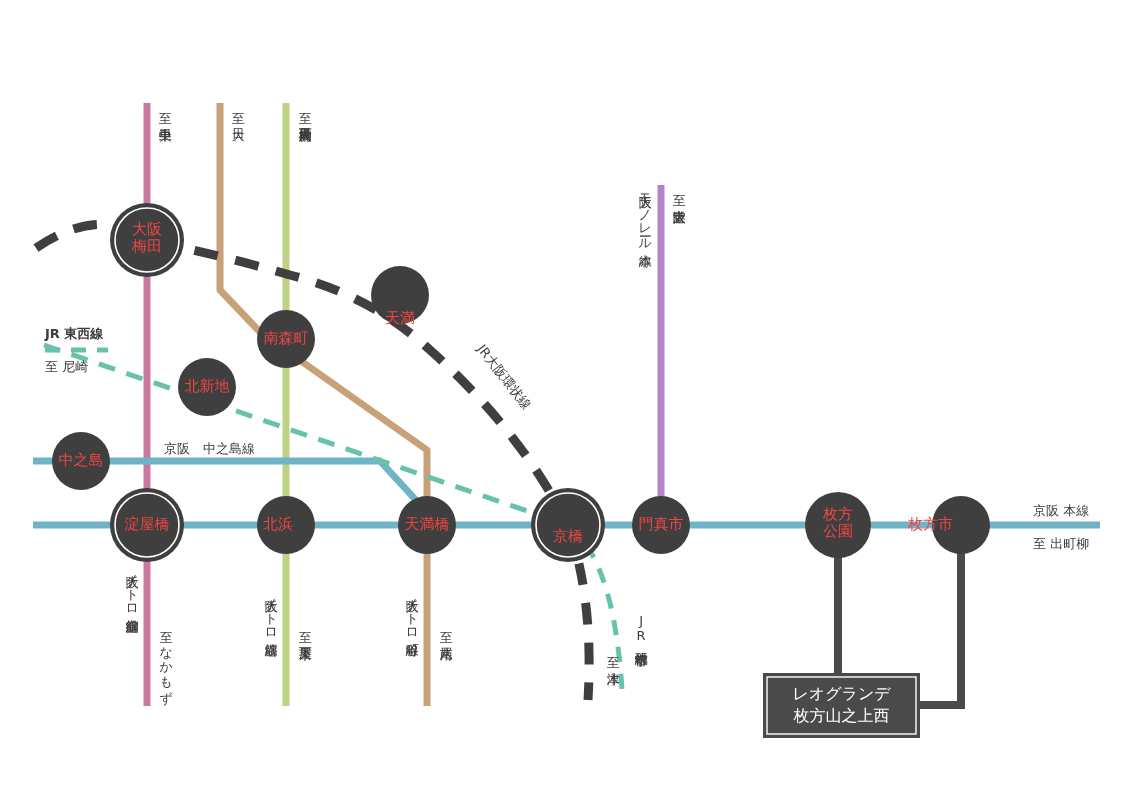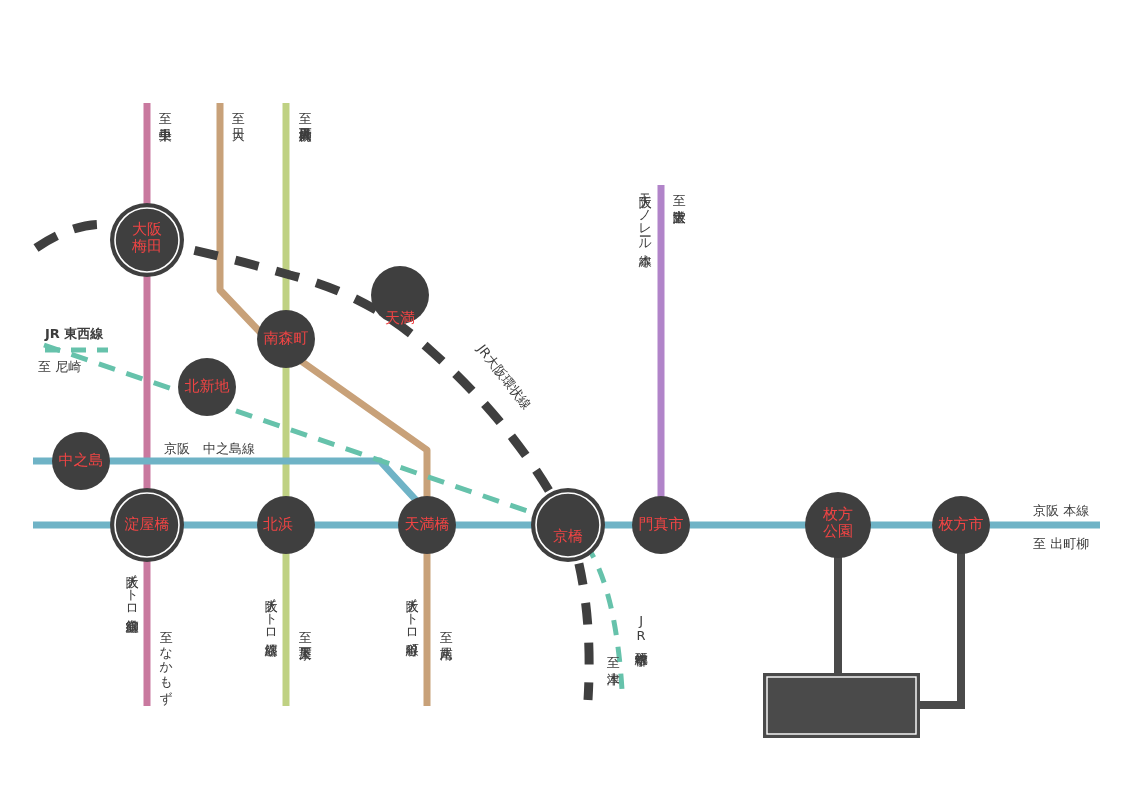--- a/index.html
+++ b/index.html
@@ -108,41 +108,45 @@
   <div class="stn-label" style="left:528px;top:528px;width:80px;">
     <div>京橋</div>
   </div>
   <div class="stn-label" style="left:621px;top:516px;width:80px;">
     <div>門真市</div>
   </div>
   <div class="stn-label" style="left:798px;top:506px;width:80px;">
     <div>枚方</div>
       <div>公園</div>
   </div>
-  <div class="stn-label" style="left:921px;top:516px;width:80px;">
+  <div class="stn-label" style="left:873px;top:516px;width:80px;text-align:right;">
     <div>枚方市</div>
   </div>
 
+  <div class="hotel-label" style="left:763px;top:683px;width:157px;">
+    <div>レオグランデ</div>
+    <div>枚方山之上西</div>
+  </div>
 
   <div class="vtxt" style="left:158px;top:103px;">至 千里中央</div>
   <div class="vtxt" style="left:231px;top:103px;">至 大日</div>
   <div class="vtxt" style="left:298px;top:103px;">至 天神橋筋六丁目</div>
   <div class="vtxt" style="left:638px;top:185px;">大阪モノレール本線</div>
   <div class="vtxt" style="left:672px;top:185px;">至 大阪空港</div>
   <div class="vtxt" style="left:125px;top:565px;">大阪メトロ御堂筋線</div>
   <div class="vtxt" style="left:159px;top:622px;">至 なかもず</div>
   <div class="vtxt" style="left:264px;top:589px;">大阪メトロ堺筋線</div>
   <div class="vtxt" style="left:298px;top:622px;">至 天下茶屋</div>
   <div class="vtxt" style="left:405px;top:589px;">大阪メトロ谷町線</div>
   <div class="vtxt" style="left:439px;top:622px;">至 八尾南</div>
   <div class="vtxt" style="left:634px;top:613px;">JR学研都市線</div>
   <div class="vtxt" style="left:606px;top:647px;">至 木津</div>
 
   <div class="htxt" style="left:45px;top:325px;font-weight:bold;">JR 東西線</div>
-  <div class="htxt" style="left:38px;top:358px;">至 尼崎</div>
+  <div class="htxt" style="left:45px;top:358px;">至 尼崎</div>
   <div class="htxt" style="left:164px;top:440px;">京阪　中之島線</div>
   <div class="htxt" style="left:1033px;top:502px;">京阪 本線</div>
   <div class="htxt" style="left:1033px;top:535px;">至 出町柳</div>
 
   <div class="htxt" style="left:487px;top:341px;transform:rotate(52deg);transform-origin:left top;font-size:13px;">JR大阪環状線</div>
 
   <svg class="layer" viewBox="0 0 1131 800">
     <line x1="45" y1="350" x2="108" y2="350" stroke="#66c2ab" stroke-width="5" stroke-dasharray="15 11"></line>
   </svg>
 

